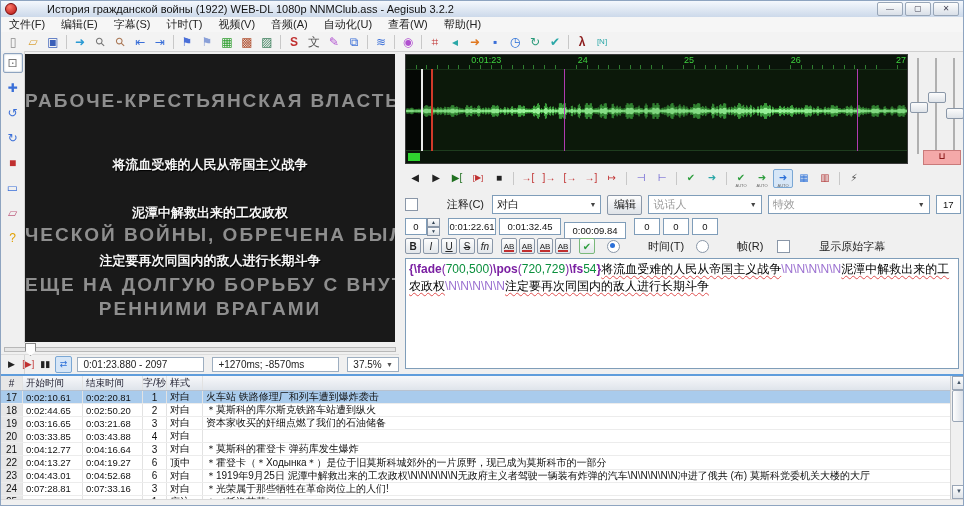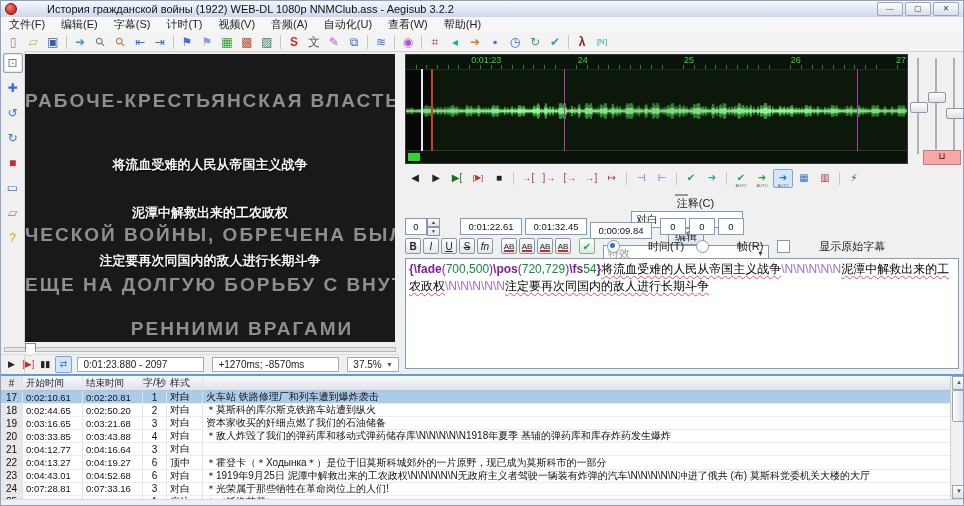--- a/index.html
+++ b/index.html
@@ -263,21 +263,21 @@
       </span>
     </div>
 
   <div class="vframe">
       <div class="vf-line vf-ru" style="top: 36px;">РАБОЧЕ-КРЕСТЬЯНСКАЯ ВЛАСТЬ,</div>
       <div class="vf-line vf-cn" style="top: 102px;">将流血受难的人民从帝国主义战争</div>
       <div class="vf-line vf-cn" style="top: 150px;">泥潭中解救出来的工农政权</div>
       <div class="vf-line vf-ru" style="top: 170px;">ЧЕСКОЙ ВОЙНЫ, ОБРЕЧЕНА БЫЛА</div>
       <div class="vf-line vf-cn" style="top: 198px;">注定要再次同国内的敌人进行长期斗争</div>
       <div class="vf-line vf-ru" style="top: 220px;">ЕЩЕ НА ДОЛГУЮ БОРЬБУ С ВНУТ-</div>
-      <div class="vf-line vf-ru" style="top: 264px; margin-left: 32px;">РЕННИМИ ВРАГАМИ</div>
+      <div class="vf-line vf-ru" style="top: 244px;">РЕННИМИ ВРАГАМИ</div>
     </div>
 
   <div class="vseek">
     <span class="vseek-track"></span>
     <span class="vseek-thumb"></span>
   </div>
 
   <div class="vctrl">
     <span class="vc-btn">▶</span>
     <span class="vc-btn" style="color:#c03030;">[▶]</span>
@@ -389,46 +389,46 @@
       </span>
       <span class="at-btn">
         <span class="tb-g" style="color: rgb(176, 48, 48);">▥</span>
       </span>
       <span class="at-sep"></span>
       <span class="at-btn">
         <span class="tb-g" style="color: rgb(85, 85, 85);">⚡</span>
       </span>
     </div>
 
-  <div class="erow" style="left:404px;top:193px;width:556px;height:21px;flex-direction:column;">
+  <div class="erow" style="left:404px;top:193px;width:556px;height:21px;">
     <span class="chk"></span>
     <span class="label">注释(C)</span>
     <span class="combo" style="width:112px;margin-left:8px;">
       <span>对白</span>
       <span class="ar">▼</span>
     </span>
     <span class="btn" style="width:36px;margin-left:6px;">编辑</span>
+    <span class="combo" style="width:116px;margin-left:6px;">
+      <span class="ph">说话人</span>
+      <span class="ar">▼</span>
+    </span>
     <span class="combo" style="width:166px;margin-left:6px;">
       <span class="ph">特效</span>
-      <span class="ar">▼</span>
-    </span>
-    <span class="combo" style="width:116px;margin-left:6px;">
-      <span class="ph">说话人</span>
       <span class="ar">▼</span>
     </span>
     <span class="ebox" style="width:26px;margin-left:6px;height:19px;">17</span>
   </div>
 
   <div class="erow" style="left:404px;top:216px;width:556px;height:18px;">
     <span class="ebox" style="width:22px;">0</span>
     <span class="spin">
         <span>▲</span>
         <span>▼</span>
       </span>
-    <span class="ebox" style="width:62px;margin-left:20px;">0:01:22.61</span>
+    <span class="ebox" style="width:48px;margin-left:8px;">0:01:22.61</span>
     <span class="ebox" style="width:62px;margin-left:3px;">0:01:32.45</span>
     <span class="ebox" style="width:62px;margin-left:3px;margin-top:8px;">0:00:09.84</span>
     <span class="ebox" style="width:26px;margin-left:8px;">0</span>
     <span class="ebox" style="width:26px;margin-left:3px;">0</span>
     <span class="ebox" style="width:26px;margin-left:3px;">0</span>
   </div>
 
   <div class="erow" style="left:404px;top:236px;width:556px;height:18px;">
     <span style="display:flex;">
         <span class="fbtn" style="font-weight: bold;">B</span>
@@ -486,28 +486,28 @@
           <span class="cell c-cps">3</span>
           <span class="cell c-style">对白</span>
           <span class="cell c-text">资本家收买的奸细点燃了我们的石油储备</span>
         </div>
         <div class="g-row">
           <span class="cell c-n">20</span>
           <span class="cell c-t">0:03:33.85</span>
           <span class="cell c-t">0:03:43.88</span>
           <span class="cell c-cps">4</span>
           <span class="cell c-style">对白</span>
-          <span class="cell c-text">＊敌人炸毁了我们的弹药库和移动式弹药储存库\N\N\N\N\N1918年夏季 基辅的弹药库和库存炸药发生爆炸</span>
         </div>
         <div class="g-row">
           <span class="cell c-n">21</span>
           <span class="cell c-t">0:04:12.77</span>
           <span class="cell c-t">0:04:16.64</span>
           <span class="cell c-cps">3</span>
           <span class="cell c-style">对白</span>
+          <span class="cell c-text">＊莫斯科的霍登卡 弹药库发生爆炸</span>
         </div>
         <div class="g-row">
           <span class="cell c-n">22</span>
           <span class="cell c-t">0:04:13.27</span>
           <span class="cell c-t">0:04:19.27</span>
           <span class="cell c-cps">6</span>
           <span class="cell c-style">顶中</span>
           <span class="cell c-text">＊霍登卡（＊Ходынка＊）是位于旧莫斯科城郊外的一片原野，现已成为莫斯科市的一部分</span>
         </div>
         <div class="g-row">

